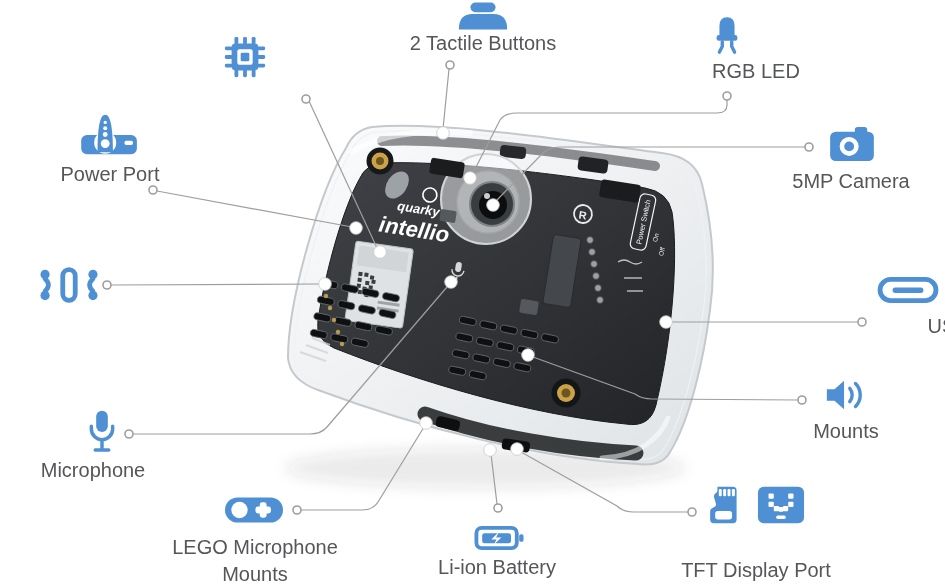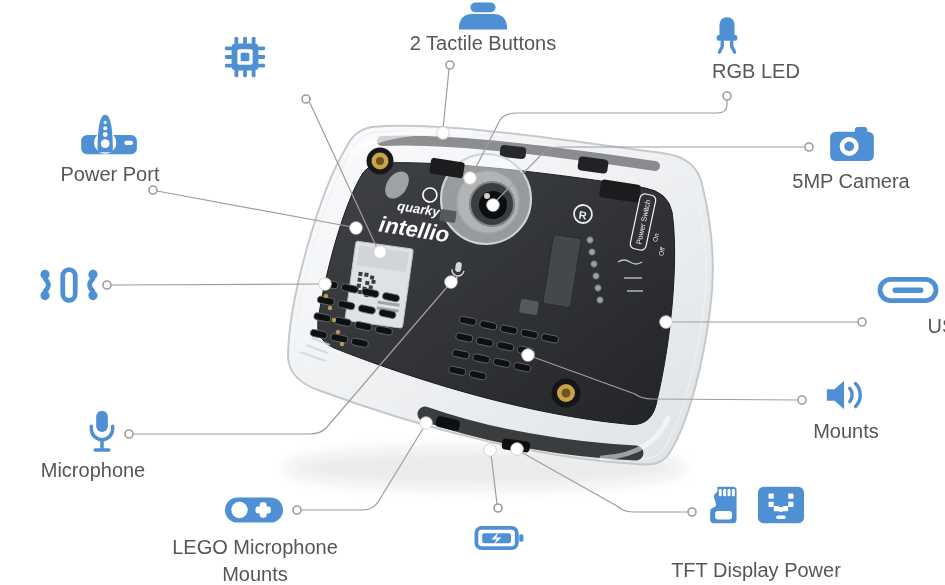--- a/index.html
+++ b/index.html
@@ -393,19 +393,20 @@
   <div class="f-label" style="left:851px;top:181px">5MP Camera</div>
   <div class="f-label" style="left:958px;top:326px">USB C</div>
   <div class="f-label" style="left:93px;top:470px">Microphone</div>
   <div class="f-label" style="left:846px;top:431px">Mounts</div>
 
   <div class="f-label two" style="left:255px;top:561px">
     <span>LEGO Microphone</span><br>
     <span>Mounts</span>
   </div>
 
+  <div class="f-label" style="left:497px;top:567px">Li-ion Battery</div>
 
   <div class="f-label two" style="left:756px;top:557px">
     <br>
-    <span>TFT Display Power</span>
+    <span>TFT Display Port</span>
   </div>
 
 </div>
 
 </body></html>

